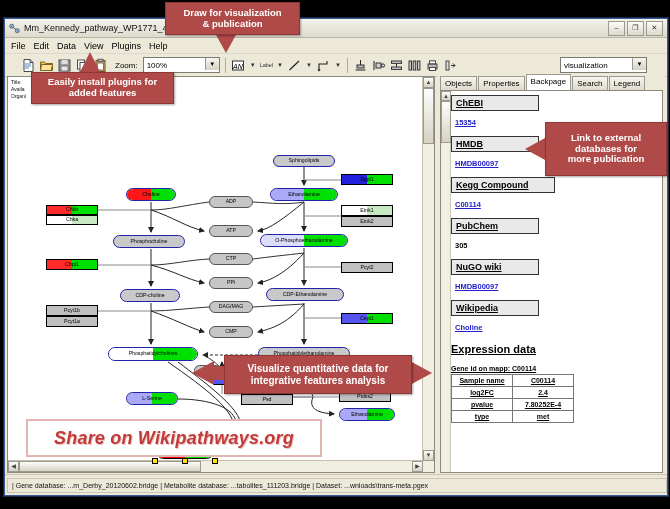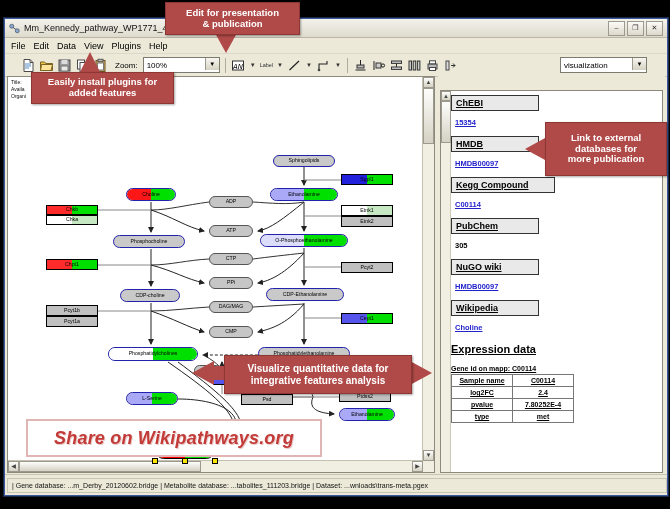--- a/index.html
+++ b/index.html
@@ -498,20 +498,27 @@
           <div class="sb-arrow" style="left:0;bottom:11px;width:9px;height:9px;">▼</div>
         </div>
         <div class="canvas-scroll-b">
           <div class="sb-arrow" style="left:0;top:0;width:9px;height:9px;">◀</div>
           <div class="sb-thumb" style="left:11px;top:0;width:180px;height:9px;"></div>
           <div class="sb-arrow" style="right:0;top:0;width:9px;height:9px;">▶</div>
         </div>
       </div>
 
       <div class="right-pane">
+        <div class="tabs">
+          <div class="tab">Objects</div>
+          <div class="tab">Properties</div>
+          <div class="tab active">Backpage</div>
+          <div class="tab">Search</div>
+          <div class="tab">Legend</div>
+        </div>
 
         <div class="bp">
           <div class="bp-scroll">
             <div class="sb-arrow" style="left:0;top:0;width:8px;height:8px;">▲</div>
             <div class="sb-thumb" style="left:0;top:10px;width:8px;height:40px;"></div>
           </div>
           <div class="bp-inner">
 
             <div class="dbhead">ChEBI</div>
             <a class="dblink" href="#">15354</a>
@@ -558,21 +565,21 @@
         </div>
       </div>
     </div>
 
     <div class="statusbar">
       <div class="status-text">| Gene database: ...m_Derby_20120602.bridge | Metabolite database: ...tabolites_111203.bridge | Dataset: ...wnloads\trans-meta.pgex</div>
     </div>
   </div>
 
   <div class="callout" style="left:165px;top:2px;width:133px;height:31px;font-size:9.5px;flex-direction:column;">
-    <div>Edit for presentation</div>
+    <div>Draw for visualization</div>
     <div>&amp; publication</div>
   </div>
   <div class="arrow-d" style="left:215px;top:33px;border-left:11px solid transparent;border-right:11px solid transparent;border-top:20px solid #b04a48;"></div>
   <div class="arrow-d" style="left:219px;top:30px;width:14px;height:8px;background:#b04a48;"></div>
 
   <div class="callout" style="left:31px;top:72px;width:141px;height:30px;font-size:9.5px;flex-direction:column;">
     <div>Easily install plugins for</div>
     <div>added features</div>
   </div>
   <div class="arrow-d" style="left:80px;top:52px;border-left:10px solid transparent;border-right:10px solid transparent;border-bottom:20px solid #b04a48;"></div>

